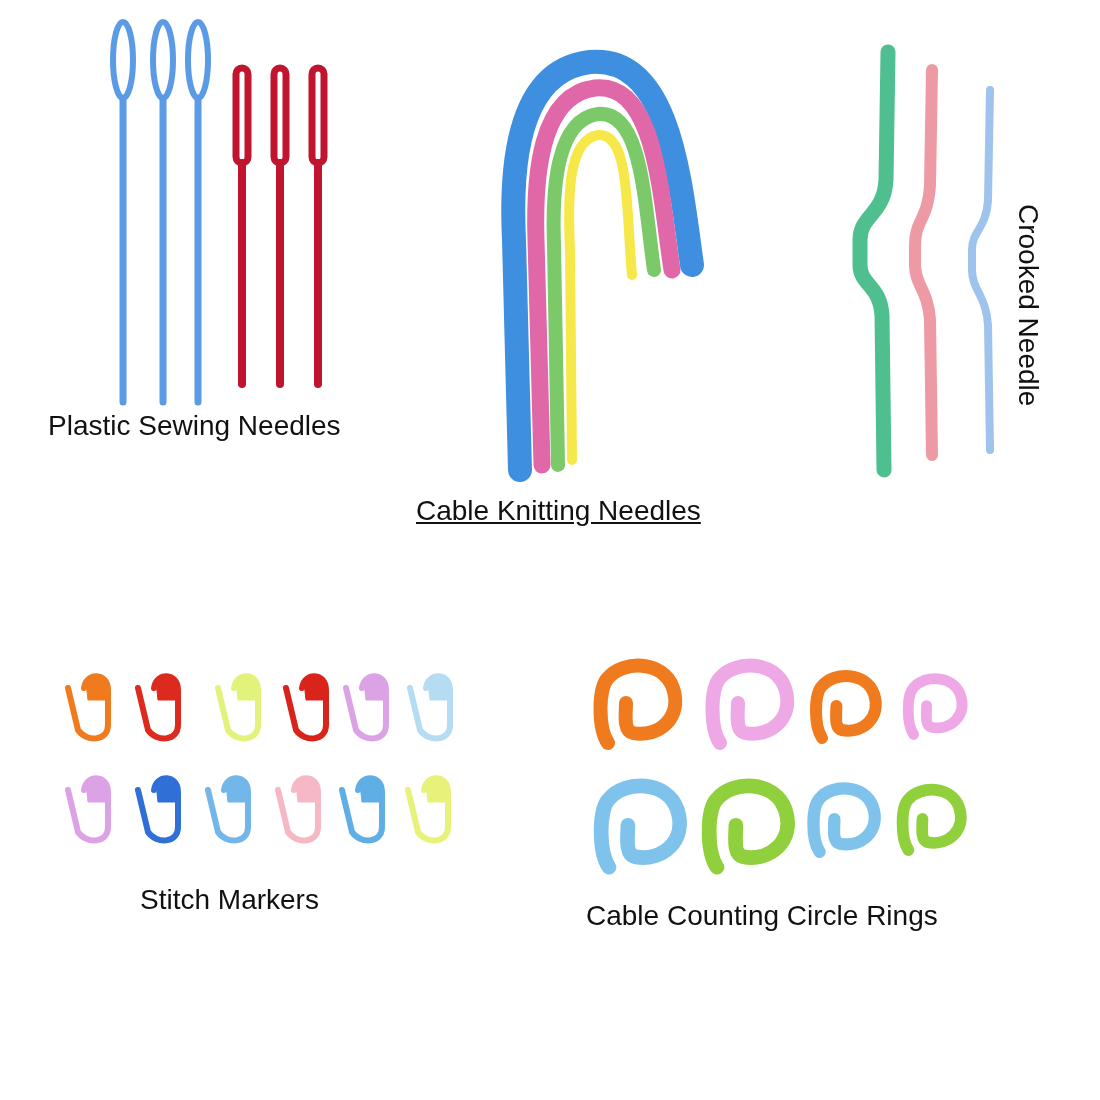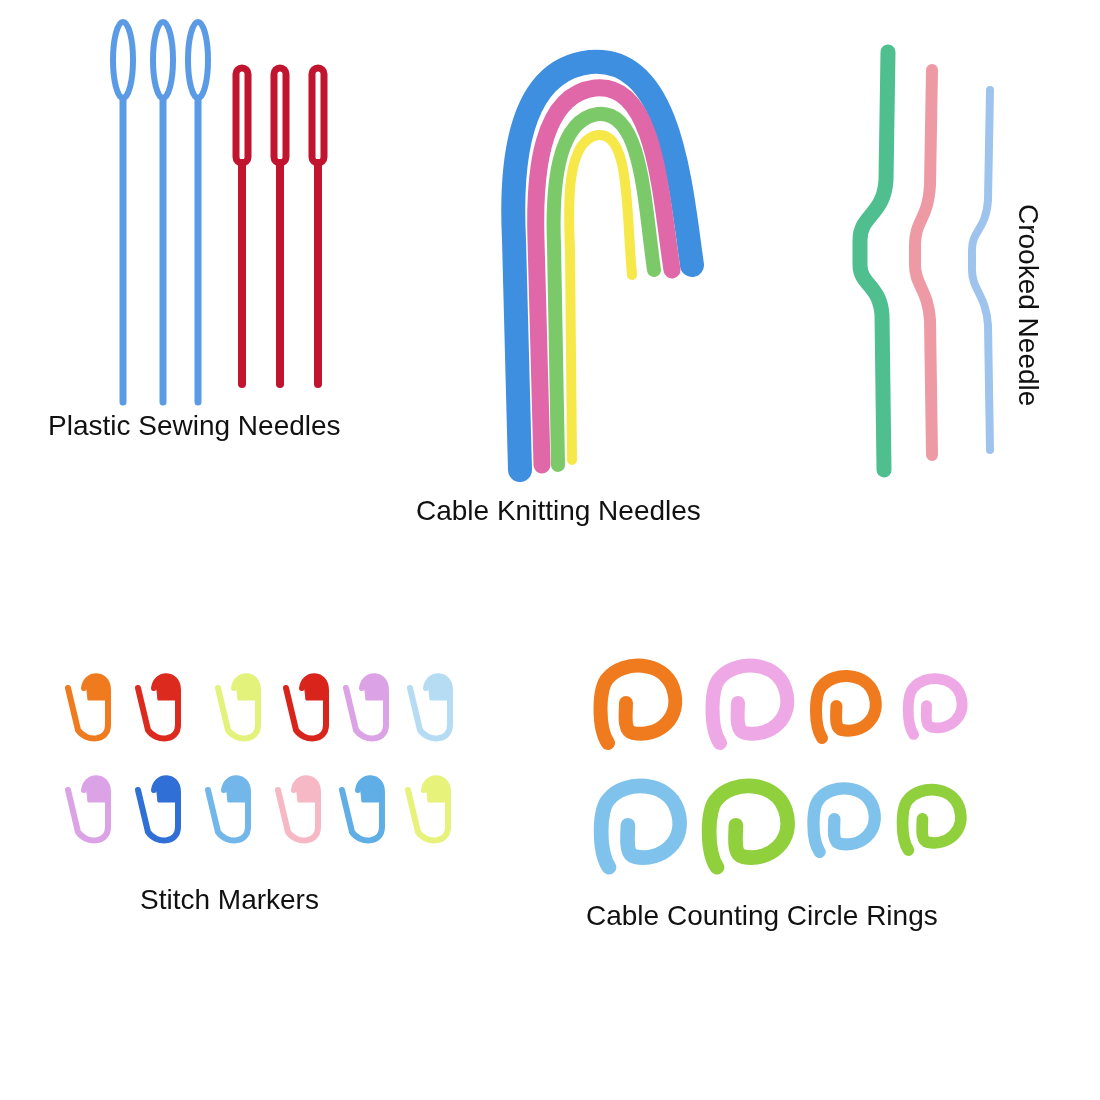--- a/index.html
+++ b/index.html
@@ -34,21 +34,21 @@
 <div class="label" style="left:48px;top:410px;">Plastic Sewing Needles</div>
 
 <svg width="300" height="480" style="left:480px;top:40px">
   <g fill="none" stroke-linecap="round">
     <path d="M40 430 L34 200 C30 120 40 30 110 22 C190 15 200 140 212 225" stroke="#3f8fe0" stroke-width="24"></path>
     <path d="M62 425 L56 200 C54 135 60 55 115 48 C175 42 180 150 192 230" stroke="#e067a8" stroke-width="17"></path>
     <path d="M78 425 L74 205 C72 150 76 80 118 74 C162 70 164 160 174 230" stroke="#7cc96a" stroke-width="14"></path>
     <path d="M92 420 L90 210 C88 165 86 100 118 95 C150 92 146 170 152 235" stroke="#f7e84a" stroke-width="10"></path>
   </g>
 </svg>
-<div class="label" style="left:416px;top:495px;">Cable Knitting Needles</div>
+<div class="label" style="left:416px;top:495px;text-decoration:underline;">Cable Knitting Needles</div>
 
 <svg width="200" height="440" style="left:840px;top:40px">
   <g fill="none" stroke-linecap="round" stroke-linejoin="round">
     <path d="M48 12 L46 140 C44 175 20 175 20 200 L20 225 C20 245 40 245 42 275 L44 430" stroke="#4fbf8f" stroke-width="15"></path>
     <path d="M92 30 L90 145 C88 180 75 180 75 205 L75 225 C75 245 88 250 90 280 L92 415" stroke="#ee9aa5" stroke-width="12"></path>
     <path d="M150 50 L148 160 C146 190 132 190 132 210 L132 230 C132 250 146 255 148 285 L150 410" stroke="#9ec4ee" stroke-width="8"></path>
   </g>
 </svg>
 <div class="label" style="left:948px;top:268px;transform:rotate(90deg);transform-origin:center;width:160px;">Crooked Needle</div>
 

